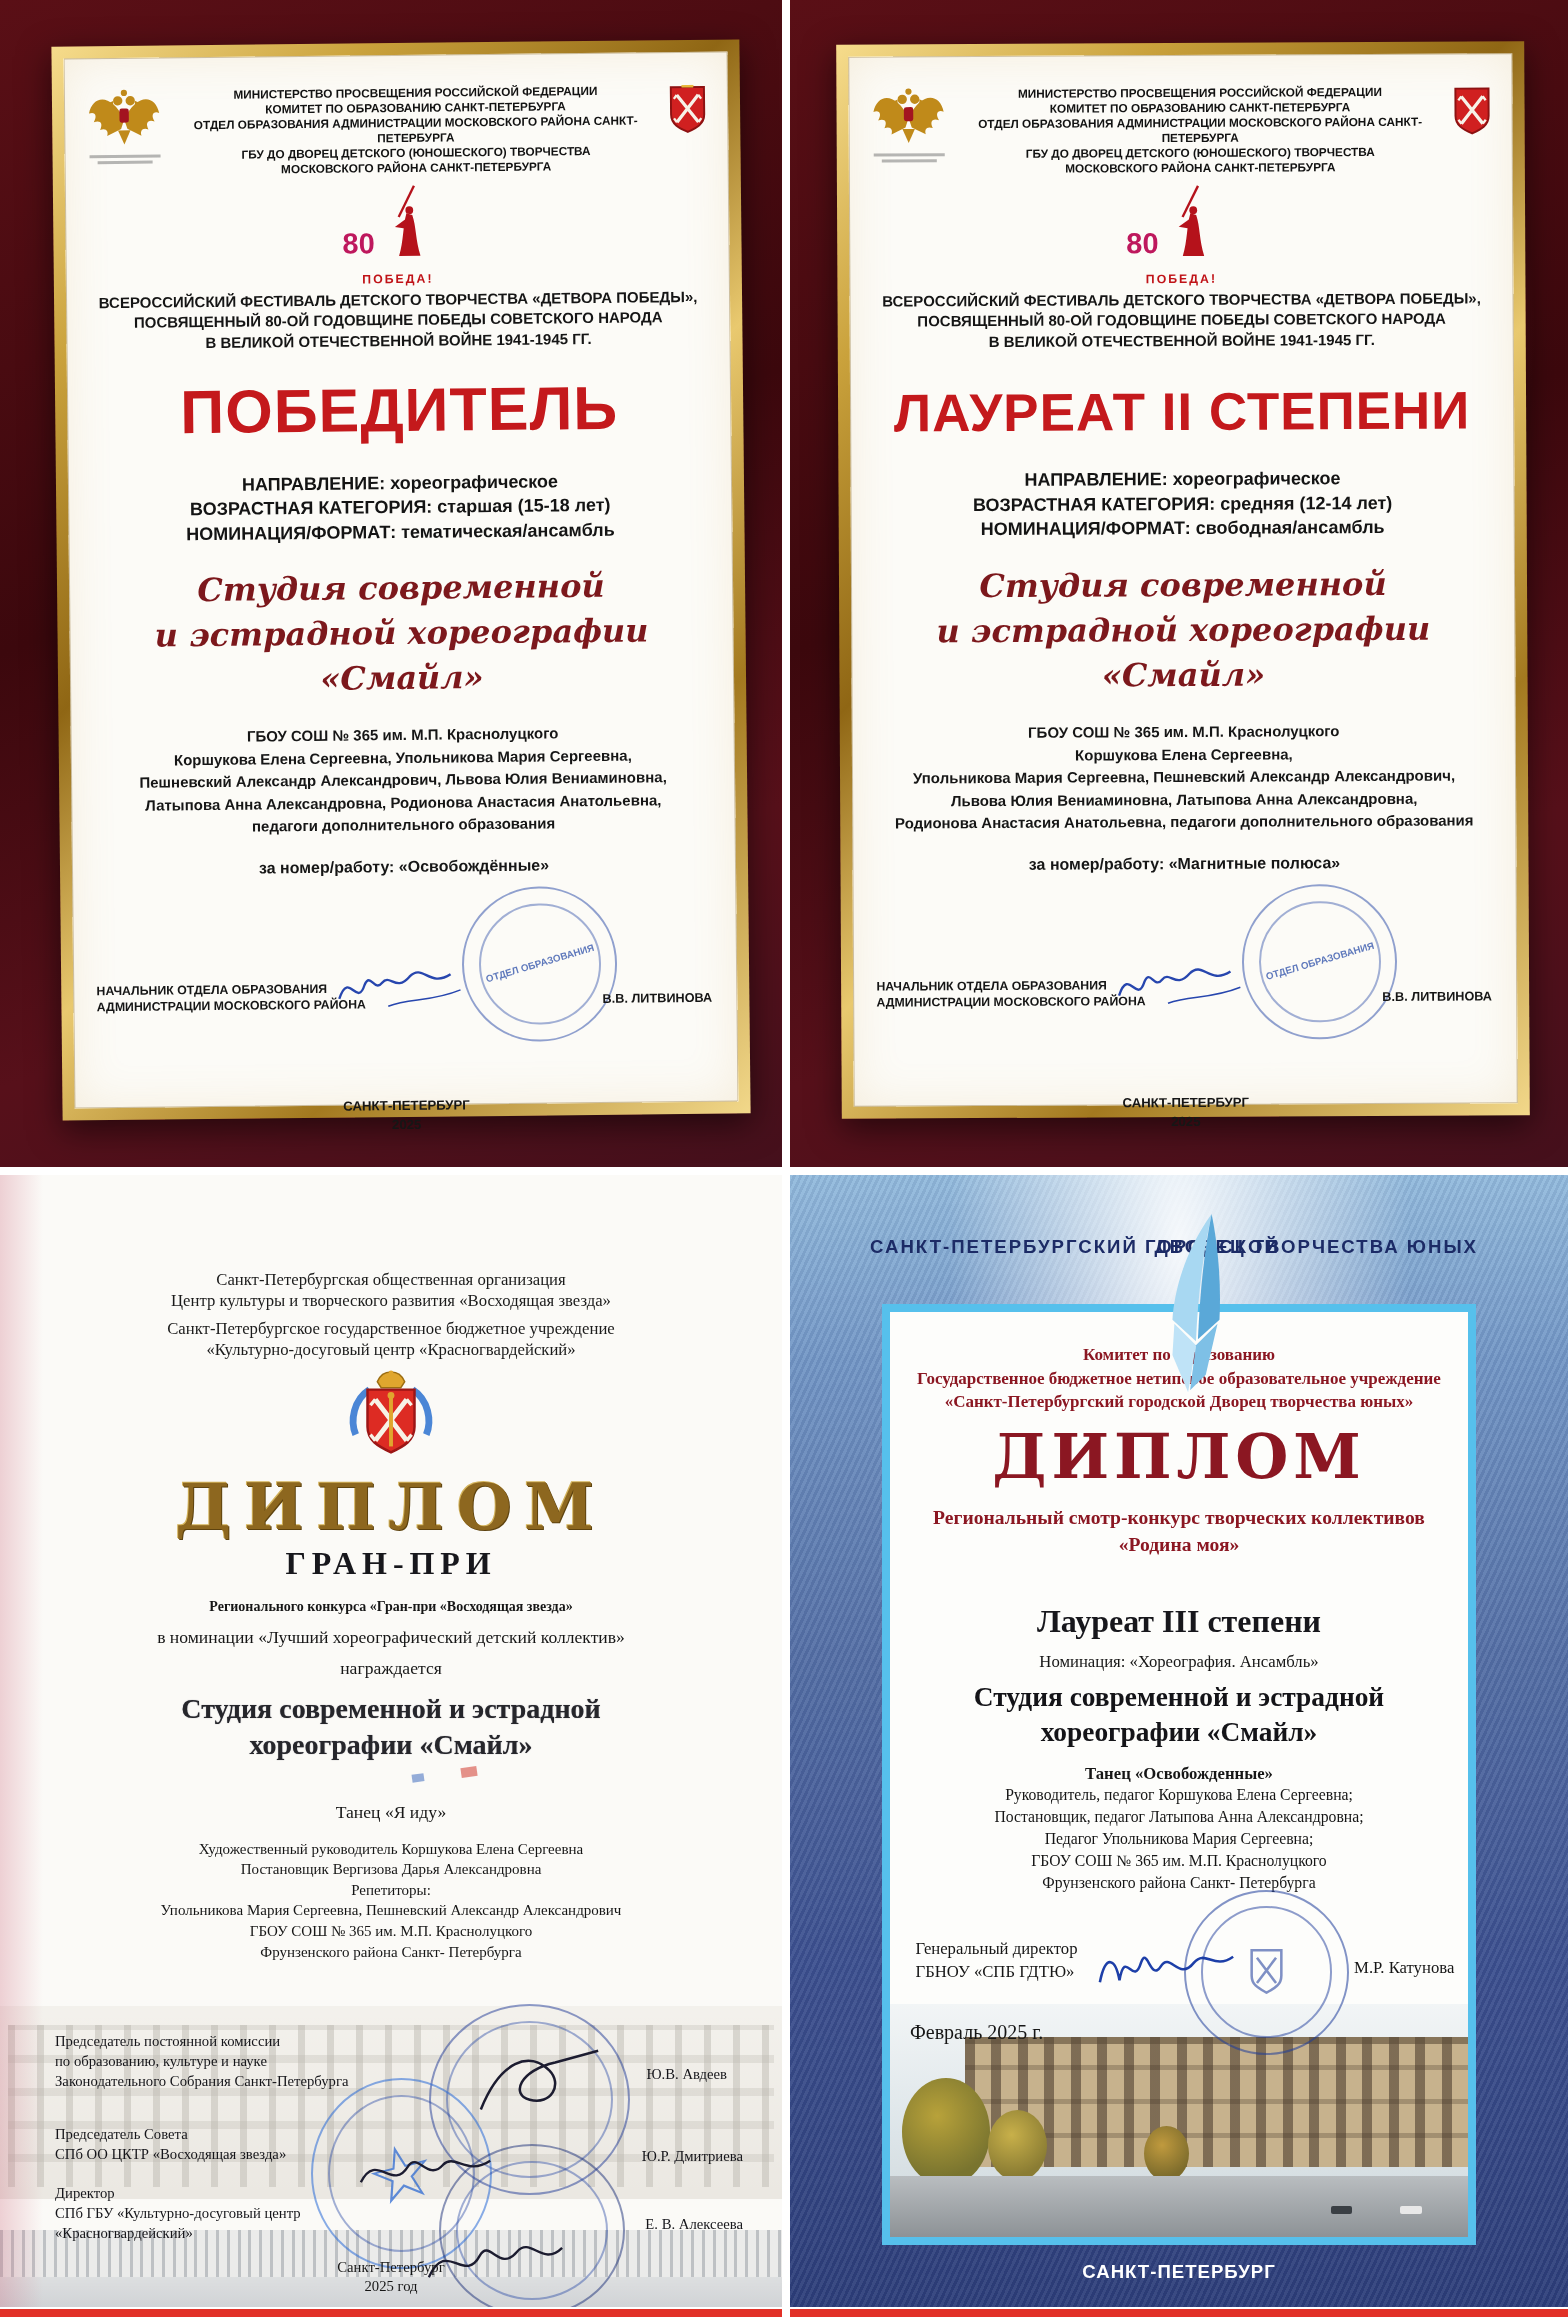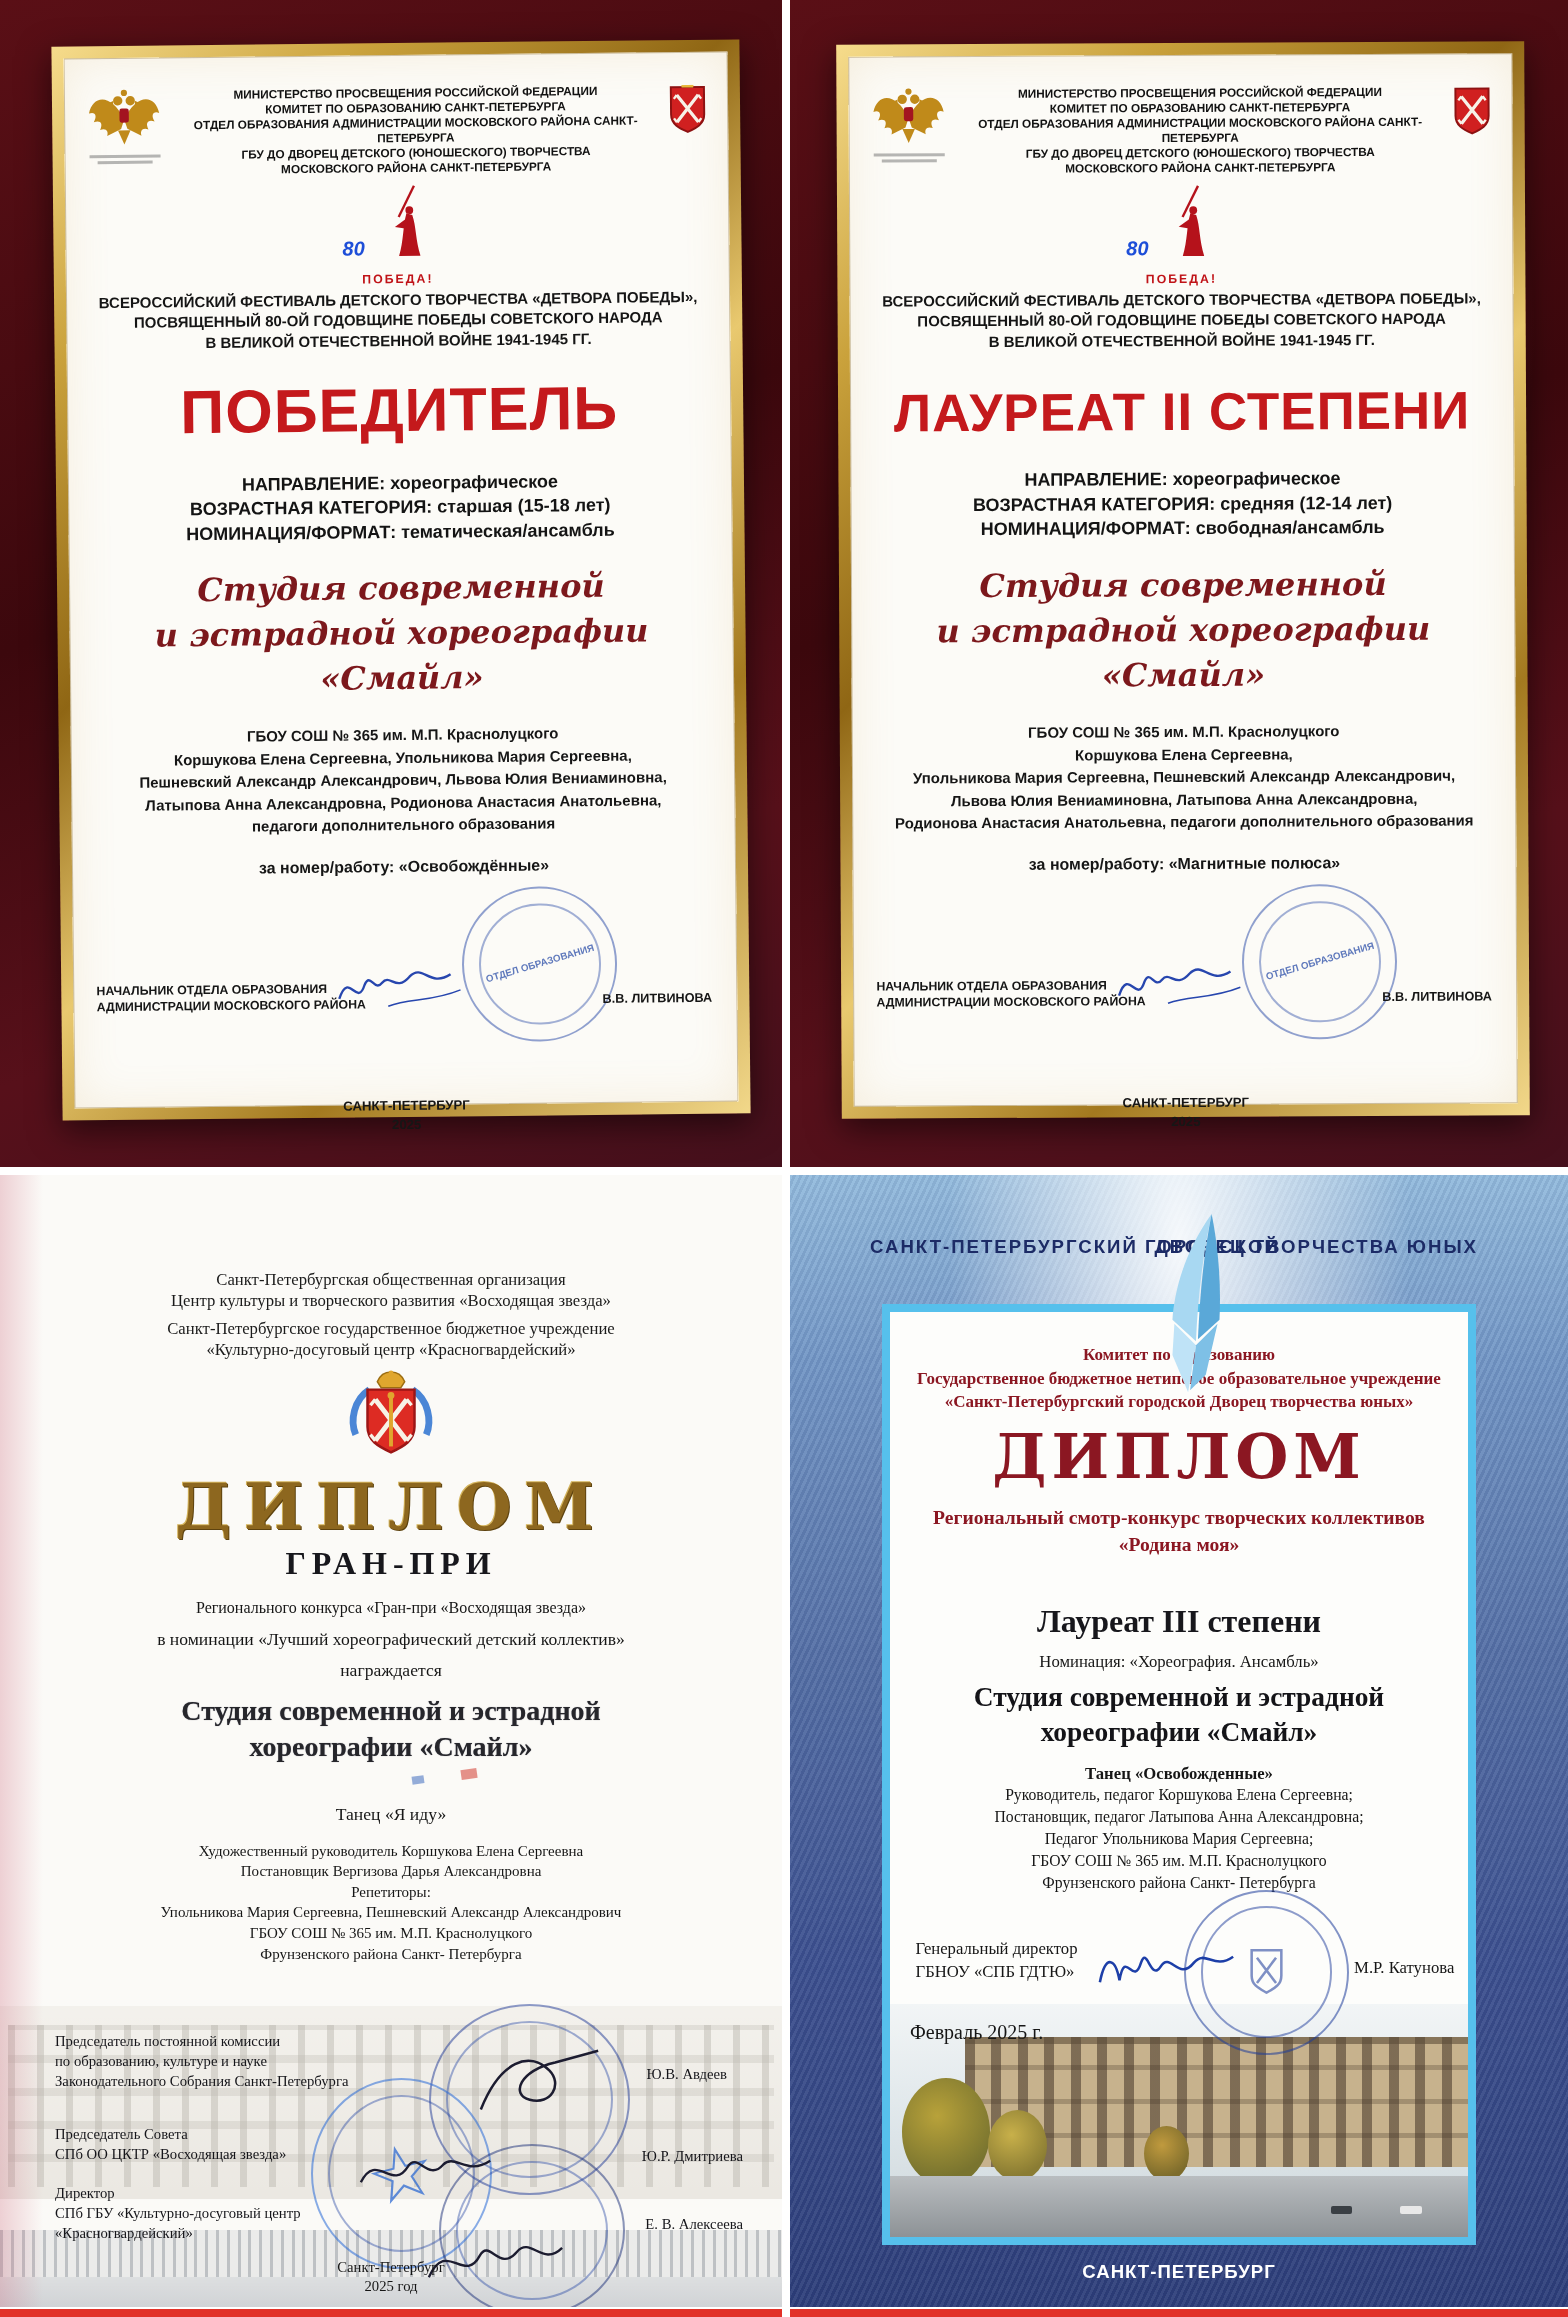--- a/index.html
+++ b/index.html
@@ -26,21 +26,21 @@
   .paper{width:100%;height:100%;background:#fcfbf7;position:relative;text-align:center;
      padding:23.5px 17.6px 0 17.6px;
      box-shadow:inset 0 0 0 1px rgba(120,90,20,.35), inset 0 0 45px rgba(210,170,90,.16);}
   .hdr-row{display:flex;align-items:flex-start;}
   .eagle-box{flex:0 0 86px;padding-top:3.9px;}
   .eagle-cap{width:71px;height:2.9px;background:rgba(95,95,95,.45);margin:2.9px auto 0;}
   .eagle-cap.short{width:55px;}
   .hdr-text{flex:1;font-weight:bold;font-size:11.8px;line-height:15px;color:#121212;padding-top:7.8px;}
   .crest-box{flex:0 0 47px;padding-top:9.8px;}
   .v80{margin-top:7.8px;height:102px;position:relative;}
-  .v80 .num80{position:absolute;left:calc(50% - 55px);bottom:25.5px;font-size:20px;font-weight:bold;font-style:italic;color:#1d4ed8;}
+  .v80 .num80{position:absolute;left:calc(50% - 55px);bottom:25.5px;font-size:29px;font-weight:bold;color:#be185d;}
   .v80 .pobeda{position:absolute;left:0;width:100%;bottom:0;font-size:12.3px;font-weight:bold;color:#c01318;letter-spacing:2px;}
   .festival{margin-top:3.9px;font-weight:bold;font-size:15px;line-height:20.6px;color:#151515;}
   .big-title{margin-top:23.5px;font-size:61px;font-weight:bold;color:#c4191c;letter-spacing:1px;}
   #q-tr .big-title{font-size:53px;padding-top:5.9px;}
   .meta{margin-top:25.5px;font-weight:bold;font-size:18px;line-height:24.5px;color:#141414;}
   .studio{margin-top:21.6px;font-family:"DejaVu Serif",serif;font-style:italic;font-weight:bold;
           color:#7c181c;font-size:32px;line-height:45px;}
   .school-block{margin-top:23.5px;font-weight:bold;font-size:15px;line-height:22.5px;color:#161616;}
   .work{margin-top:21.6px;font-weight:bold;font-size:16px;}
   .sign-area{position:relative;height:194px;margin-top:25.5px;text-align:left;}
@@ -60,21 +60,21 @@
   #q-bl::before{content:"";position:absolute;left:0;top:0;bottom:0;width:43px;z-index:5;pointer-events:none;
      background:linear-gradient(90deg,rgba(205,110,130,.30),rgba(205,110,130,0));}
   .bl-top{padding-top:94px;text-align:center;position:relative;z-index:2;}
   .bl-org{font-size:16.7px;line-height:21px;color:#1b1b1b;}
   .bl-gap{height:6.9px;}
   .bl-support{margin-top:8.8px;font-weight:bold;font-size:17.6px;}
   .bl-crest{margin:9.8px auto 0;width:102px;height:98px;}
   .bl-diploma{margin-top:2px;font-family:"DejaVu Serif",serif;font-weight:bold;font-size:63px;letter-spacing:12.7px;
      color:#8d671f;text-shadow:1px 1px 0 #5e430f,-1px -1px 0 #d3b35c;}
   .bl-granpri{margin-top:1px;font-weight:bold;font-size:32px;letter-spacing:5.9px;color:#17171c;}
-  .bl-contest{margin-top:17.6px;font-weight:normal;font-size:16px;}
+  .bl-contest{margin-top:17.6px;font-weight:bold;font-size:14px;}
   .bl-nomination{margin-top:11.8px;font-size:17.6px;}
   .bl-awarded{margin-top:9.8px;font-size:17.6px;}
   .bl-studio{margin-top:11.8px;font-weight:bold;font-size:28px;line-height:36px;color:#26262b;
      text-shadow:0 0 1px rgba(45,45,70,.55);}
   .bl-marks{height:19.6px;position:relative;margin-top:3.9px;}
   .bl-mark{position:absolute;width:15.7px;height:9.8px;opacity:.55;transform:rotate(-8deg);}
   .bl-dance{margin-top:15.7px;font-size:17.6px;}
   .bl-credits{margin-top:15.7px;font-size:15px;line-height:20.6px;}
   .bl-bottom{position:absolute;left:0;top:831px;width:100%;height:311px;z-index:3;}
   .bl-photo{position:absolute;inset:0;opacity:.5;}

